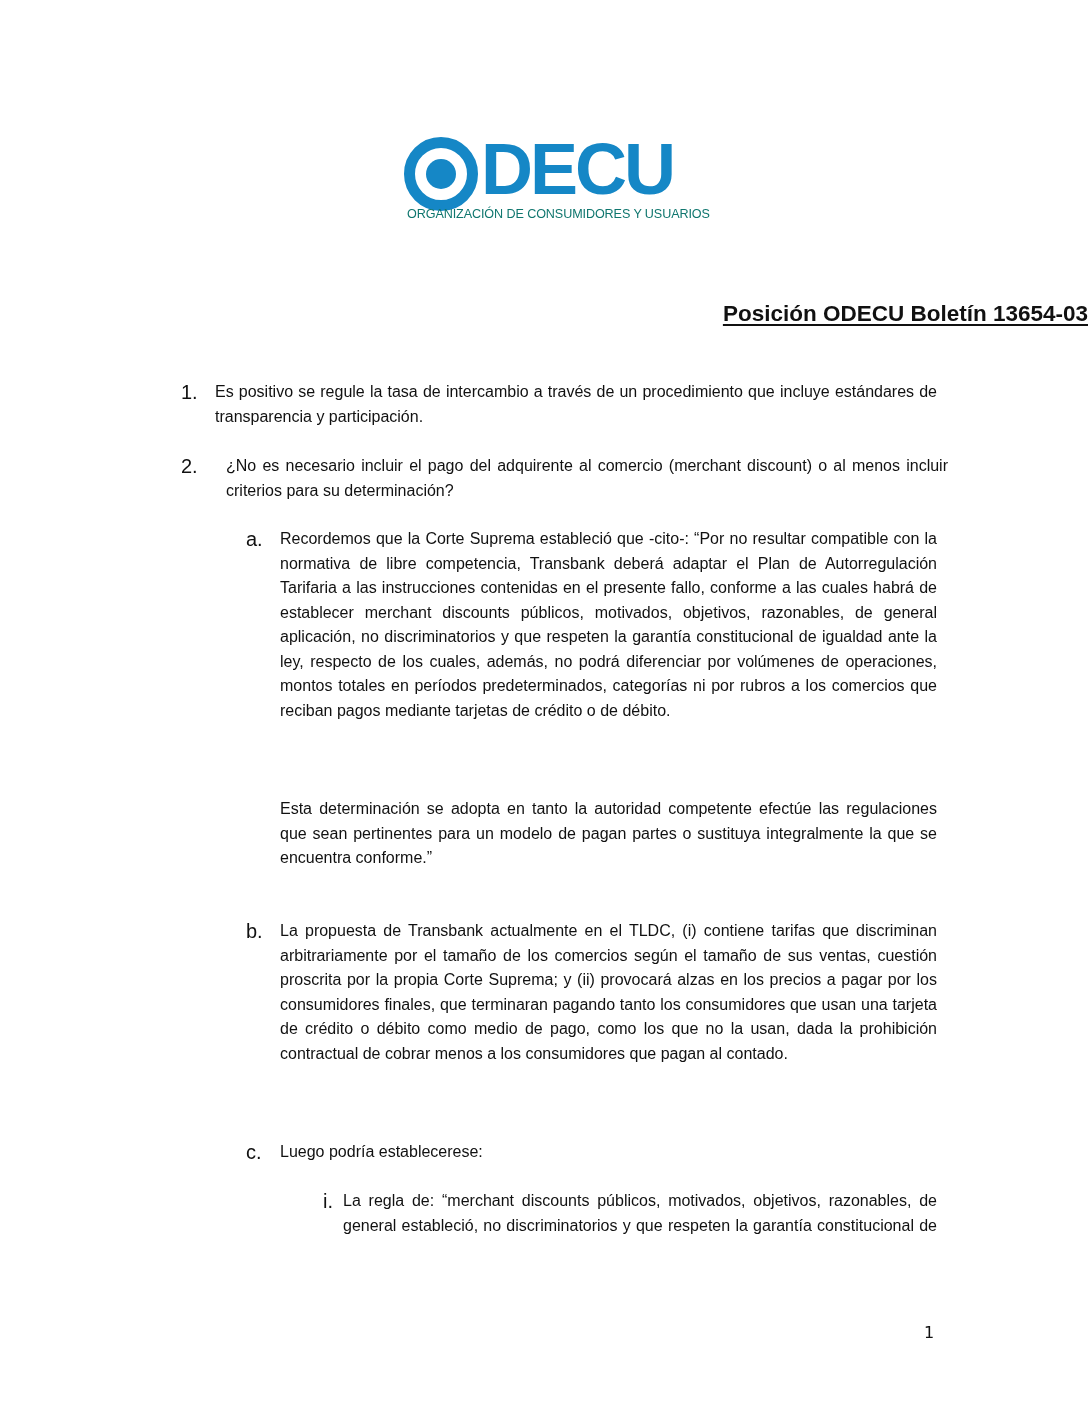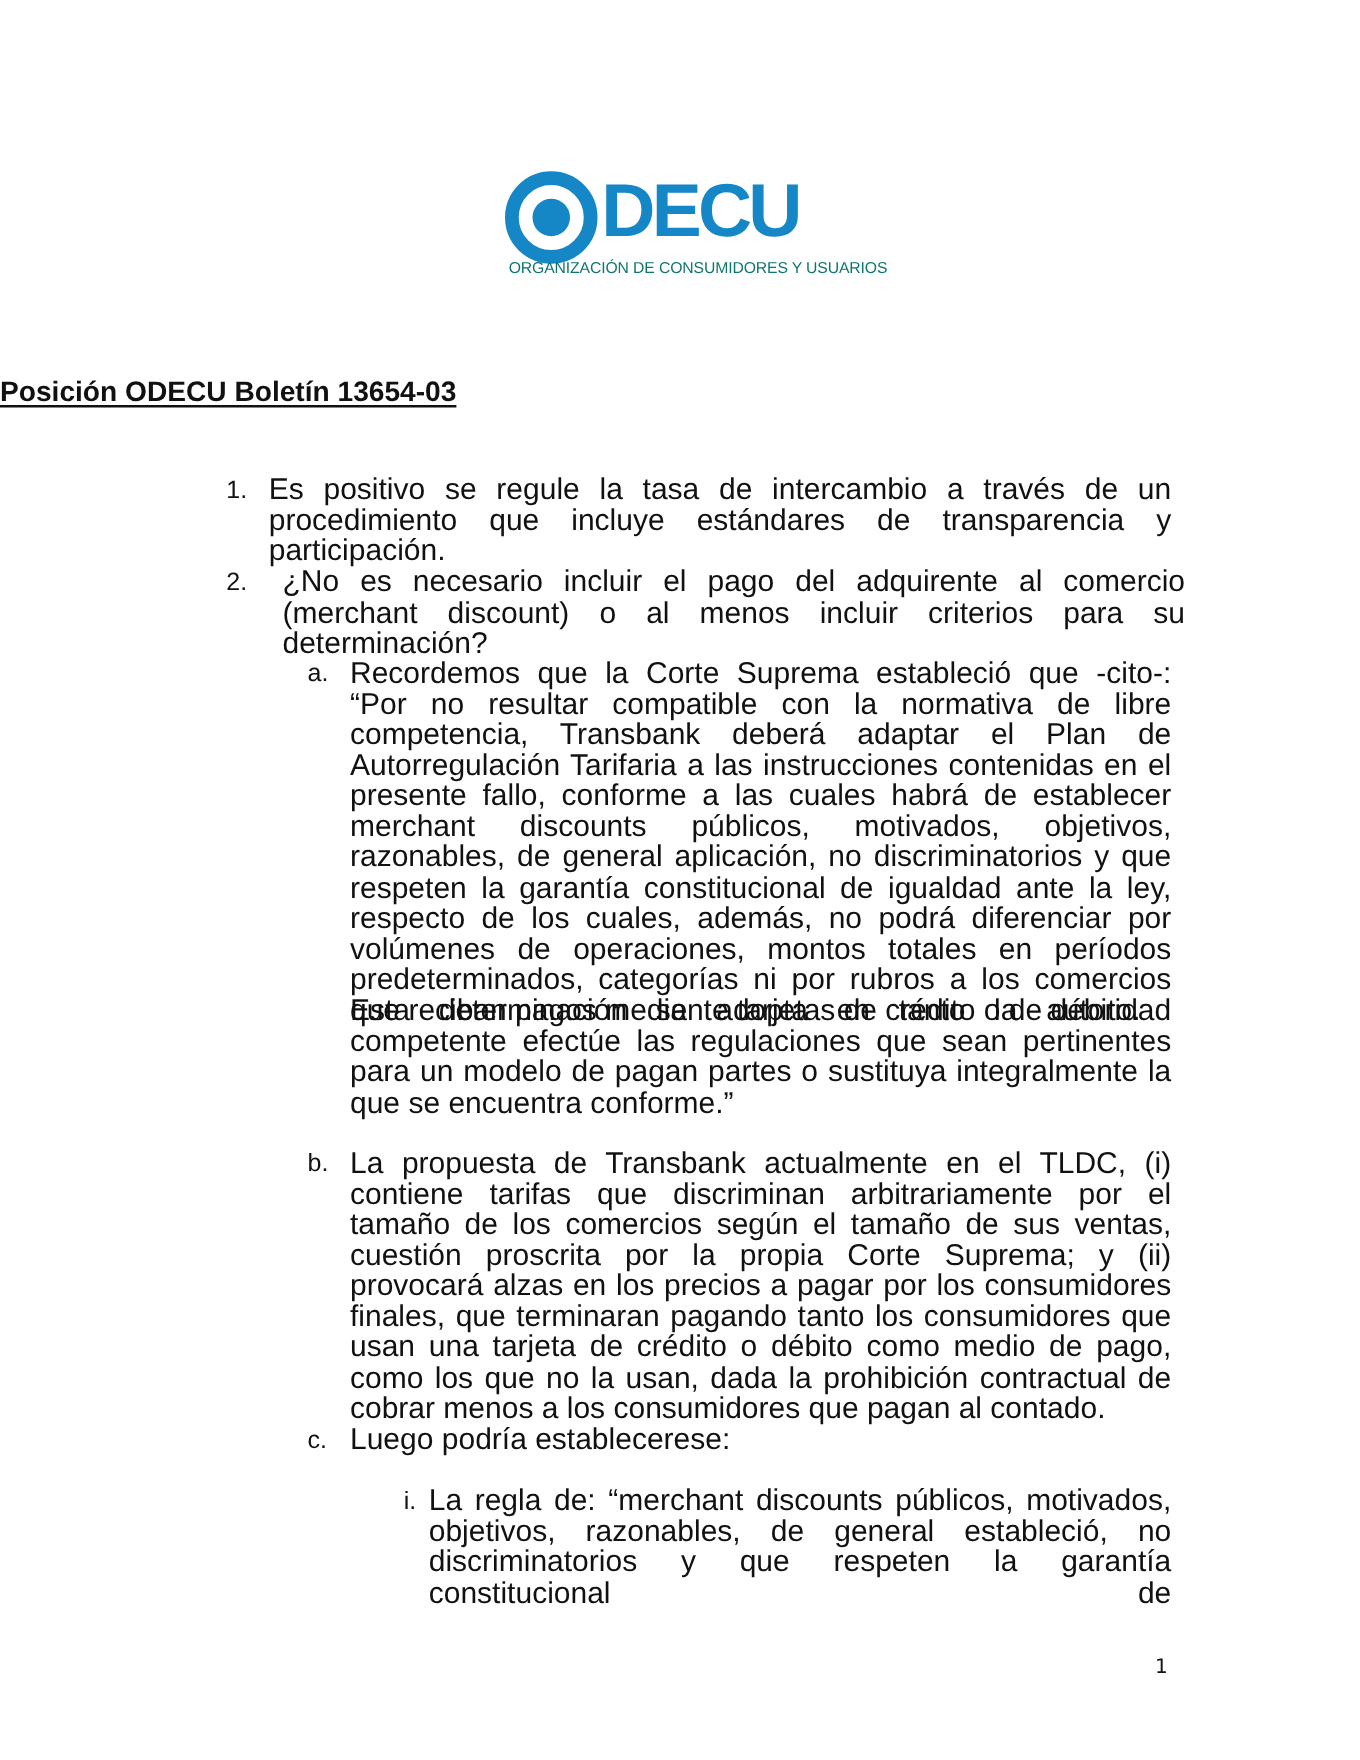--- a/index.html
+++ b/index.html
@@ -3,28 +3,28 @@
   <meta charset="utf-8">
   <style>
     html, body { margin: 0; padding: 0; background: #ffffff; }
     body { width: 1088px; height: 1408px; position: relative; overflow: hidden;
            font-family: "Liberation Sans", sans-serif; color: #111; }
     .logo { position: absolute; left: 404px; top: 134px; width: 312px; height: 90px; }
     .logo-ring { position: absolute; left: 0; top: 3px; width: 52px; height: 52px;
                  border: 11px solid #1587c6; border-radius: 50%; }
     .logo-dot { position: absolute; left: 22px; top: 25px; width: 30px; height: 30px;
                 background: #1587c6; border-radius: 50%; }
-    .logo-letters { position: absolute; left: 77px; top: -10px; font-size: 60px; font-weight: 700;
+    .logo-letters { position: absolute; left: 77px; top: -10px; font-size: 72px; font-weight: 700;
                     color: #1587c6; letter-spacing: -3px; line-height: 90px; }
     .logo-sub { position: absolute; left: 3px; top: 73px; font-size: 12.6px; color: #0f766e;
                 white-space: nowrap; letter-spacing: -0.1px; }
-    .title { position: absolute; left: 0; width: 1088px; top: 301px; text-align: left;
+    .title { position: absolute; left: 0; width: 1088px; top: 301px; text-align: right;
              font-size: 22.5px; font-weight: 700; text-decoration: underline; text-underline-offset: 3px;
              text-decoration-thickness: 2px; }
-    .para { position: absolute; font-size: 24px; line-height: 24.5px; text-align: justify;
+    .para { position: absolute; font-size: 16px; line-height: 24.5px; text-align: justify;
             text-align-last: left; }
     .marker { position: absolute; font-size: 20px; line-height: 24.5px; }
     .i { }
     .pagenum { position: absolute; left: 924px; top: 1323px; font-family: "DejaVu Sans", sans-serif; font-size: 16px; }
   </style>
 </head>
 <body>
 
 <div class="logo">
   <div class="logo-ring"></div>

